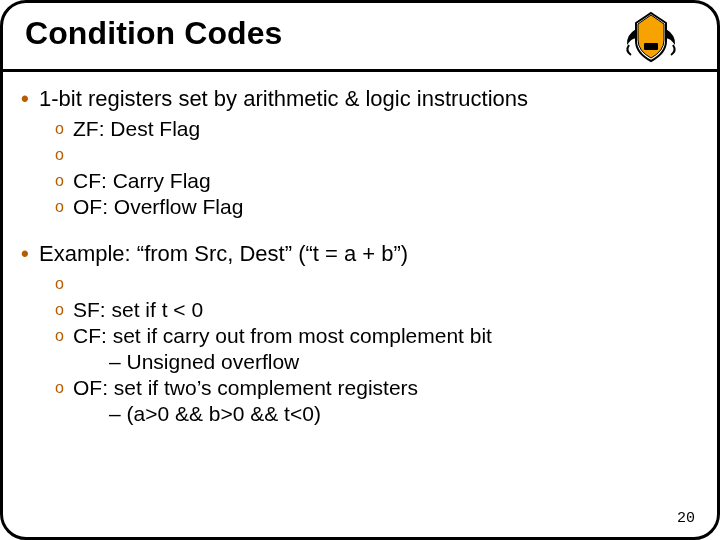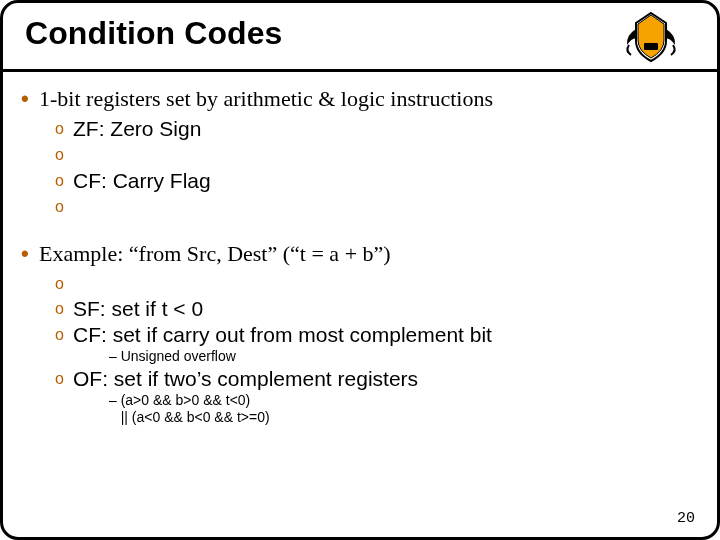--- a/index.html
+++ b/index.html
@@ -8,21 +8,21 @@
     width: 720px; height: 540px;
     font-family: Arial, Helvetica, sans-serif;
     background: #fff;
     color: #000;
     overflow: hidden;
   }
   .slide {
     position: relative;
     width: 720px; height: 540px;
     border: 3px solid #000;
-    border-radius: 18px;
+    border-radius: 26px;
   }
   .header {
     position: relative;
     padding: 12px 22px 2px 22px;
   }
   .title {
     font-size: 32px;
     font-weight: bold;
     margin: 0;
     letter-spacing: 0.1px;
@@ -40,26 +40,26 @@
     width: 80px; height: 55px;
   }
   .body {
     position: absolute;
     top: 76px; left: 18px; right: 20px;
     font-size: 22px;
     line-height: 1.24;
   }
   .bullet-row { display:flex; margin-top: 6px; }
   .bmark { color: #b85c00; font-weight: bold; font-size: 22px; width: 18px; flex:0 0 18px; text-align:left; }
-  .btext { flex:1;font-family:Liberation Serif, serif; }
+  .btext { flex:1; }
   .sublist { margin-left: 34px; margin-top: 4px; }
   .srow { display:flex; margin-top: 0px; }
   .smark { color:#b85c00; font-size:16px; width:18px; flex:0 0 18px; line-height:1.6; }
   .stext { font-size: 21px; }
-  .indent2 { margin-left: 54px; font-size: 14px; }
+  .indent2 { margin-left: 54px; font-size: 21px; }
   .pagenum {
     position: absolute;
     bottom: 10px; right: 22px;
     font-size: 15px;
     font-family: Liberation Mono, monospace;
   }
   .gap { height: 14px; }
 </style>
 </head>
 <body>
@@ -84,31 +84,32 @@
 
   <div class="body">
 
     <div class="bullet-row">
       <div class="bmark">•</div>
       <div class="btext">1-bit registers set by arithmetic &amp; logic instructions</div>
     </div>
     <div class="sublist">
       <div class="srow">
         <div class="smark">o</div>
-        <div class="stext">ZF: Zero Sign</div>
+        <div class="stext">ZF: Dest Flag</div>
       </div>
       <div class="srow">
         <div class="smark">o</div>
       </div>
       <div class="srow">
         <div class="smark">o</div>
         <div class="stext">CF: Carry Flag</div>
       </div>
       <div class="srow">
         <div class="smark">o</div>
+        <div class="stext">OF: Overflow Flag</div>
       </div>
     </div>
 
     <div class="gap"></div>
 
     <div class="bullet-row">
       <div class="bmark">•</div>
       <div class="btext">Example: “from Src, Dest” (“t = a + b”)</div>
     </div>
     <div class="sublist">
@@ -122,20 +123,19 @@
       <div class="srow">
         <div class="smark">o</div>
         <div class="stext">CF: set if carry out from most complement bit</div>
       </div>
       <div class="indent2">– Unsigned overflow</div>
       <div class="srow">
         <div class="smark">o</div>
         <div class="stext">OF: set if two’s complement registers</div>
       </div>
       <div class="indent2">– (a&gt;0 &amp;&amp; b&gt;0 &amp;&amp; t&lt;0)</div>
-      <div class="indent2" style="white-space:pre;">   || (a&lt;0 &amp;&amp; b&lt;0 &amp;&amp; t&gt;=0)</div>
     </div>
 
   </div>
 
   <div class="pagenum">20</div>
 
 </div>
 
 </body></html>

